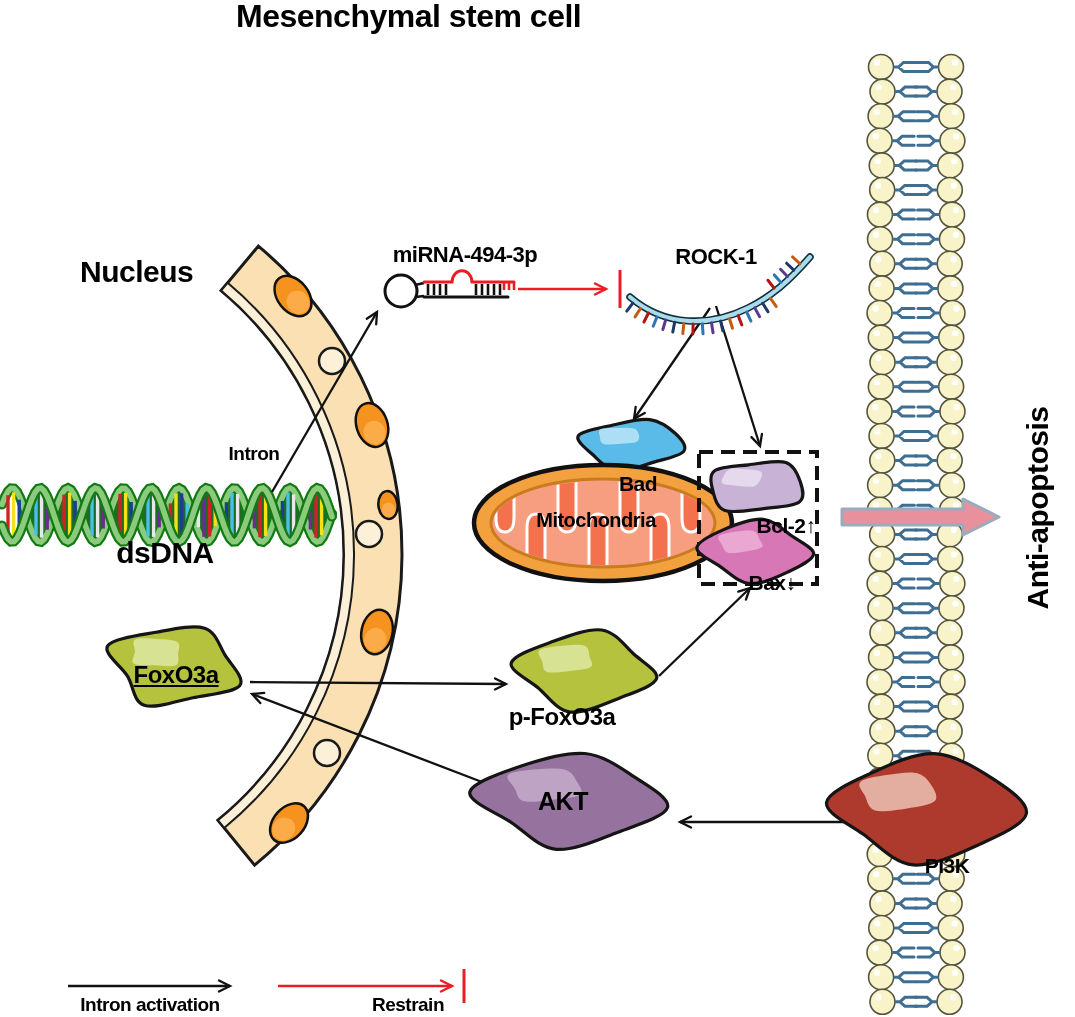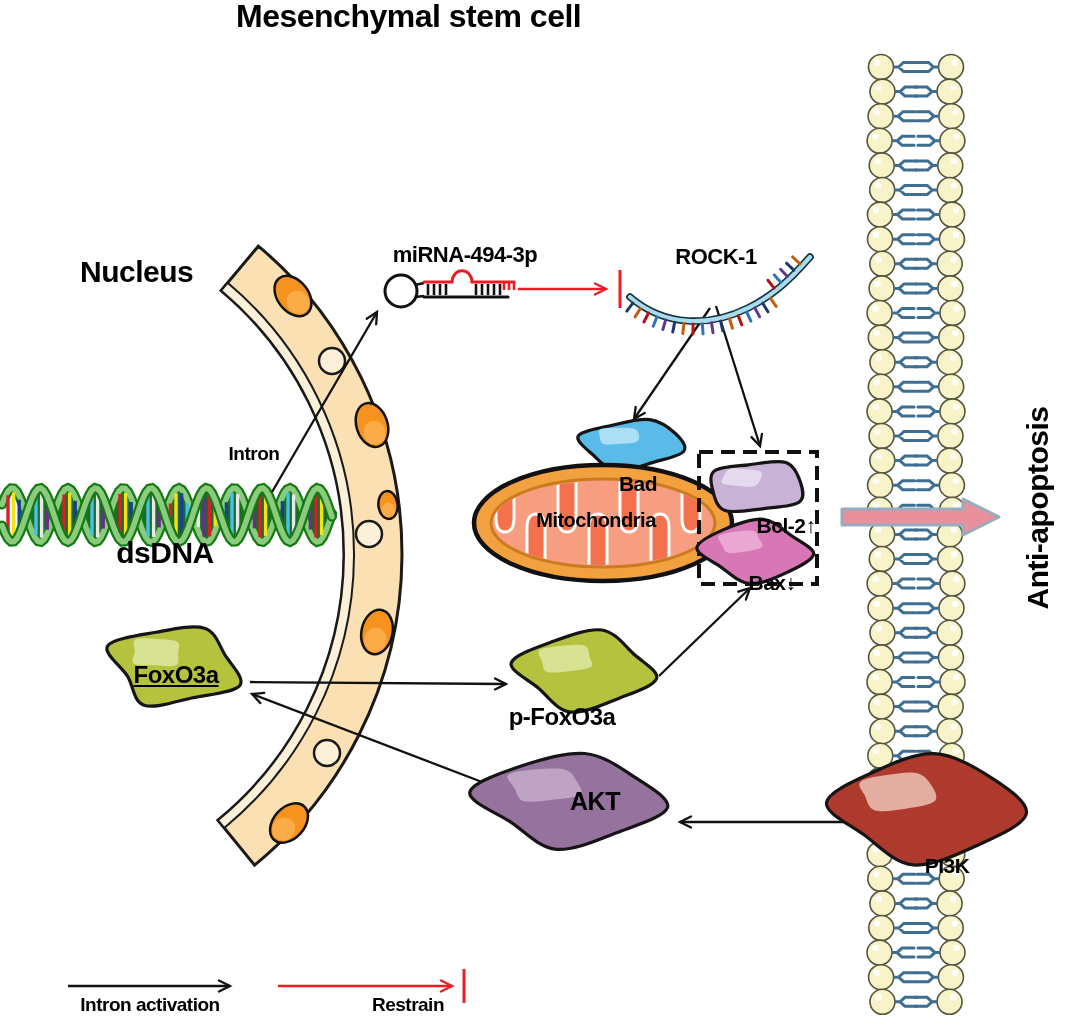--- a/index.html
+++ b/index.html
@@ -483,18 +483,18 @@
   <div class="lbl t-mol" style="left:383px;top:243px;width:164px;">miRNA-494-3p</div>
   <div class="lbl t-mol" style="left:662px;top:245px;width:108px;">ROCK-1</div>
   <div class="lbl t-xs" style="left:218px;top:444px;width:72px;">Intron</div>
   <div class="lbl t-big" style="left:103px;top:537px;width:124px;">dsDNA</div>
   <div class="lbl t-sm" style="left:610px;top:429px;width:56px;">Bad</div>
   <div class="lbl" style="left:516px;top:510px;width:160px;font-size:20px;text-align:center;">Mitochondria</div>
   <div class="lbl t-sm" style="left:740px;top:471px;width:92px;">Bcl-2↑</div>
   <div class="lbl t-sm" style="left:730px;top:528px;width:84px;">Bax↓</div>
   <div class="lbl t-med" style="left:128px;top:662px;width:96px;text-decoration:underline;">FoxO3a</div>
   <div class="lbl t-med" style="left:502px;top:670px;width:120px;margin-top:34px;">p-FoxO3a</div>
-  <div class="lbl" style="left:560px;top:788px;width:70px;font-size:25px;">AKT</div>
+  <div class="lbl" style="left:528px;top:788px;width:70px;font-size:25px;">AKT</div>
   <div class="lbl t-sm" style="left:911px;top:811px;width:72px;">PI3K</div>
   <div class="lbl t-big rot" style="left:908px;top:488px;width:260px;height:40px;line-height:40px;">Anti-apoptosis</div>
   <div class="lbl t-xs" style="left:52px;top:995px;width:196px;">Intron activation</div>
   <div class="lbl t-xs" style="left:298px;top:995px;width:146px;text-align:right;">Restrain</div>
 </div>
 
 </body></html>

